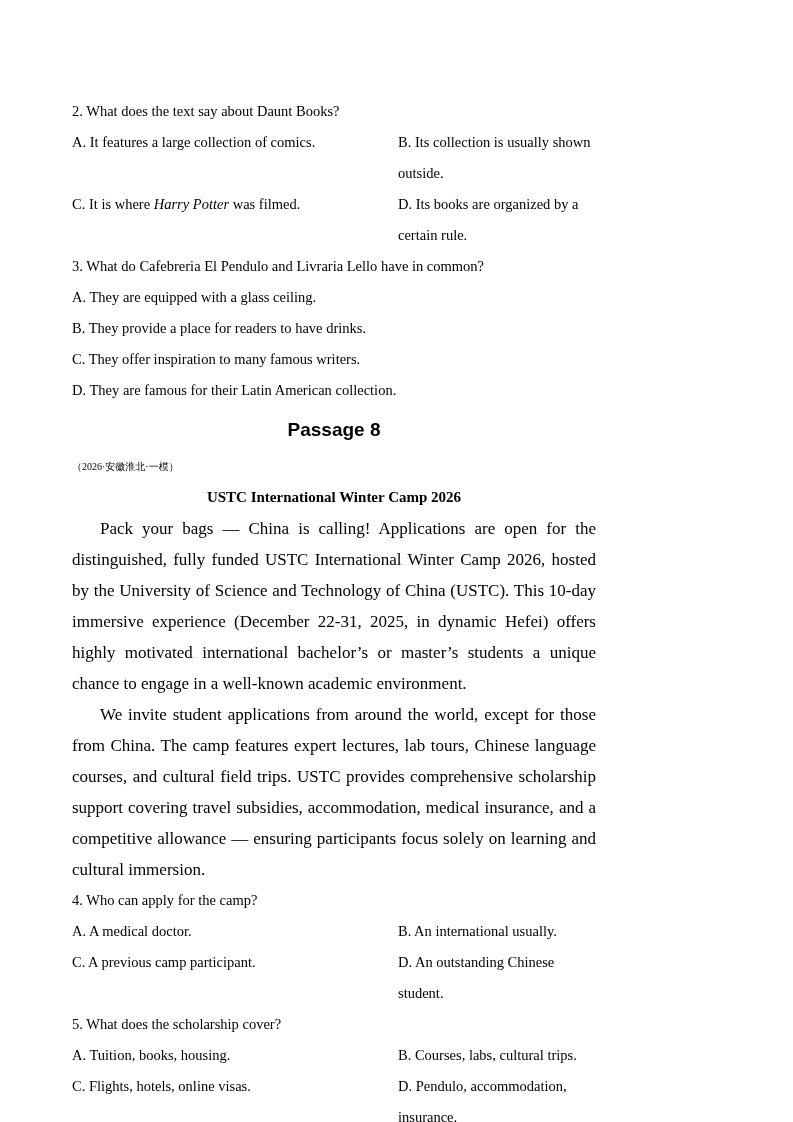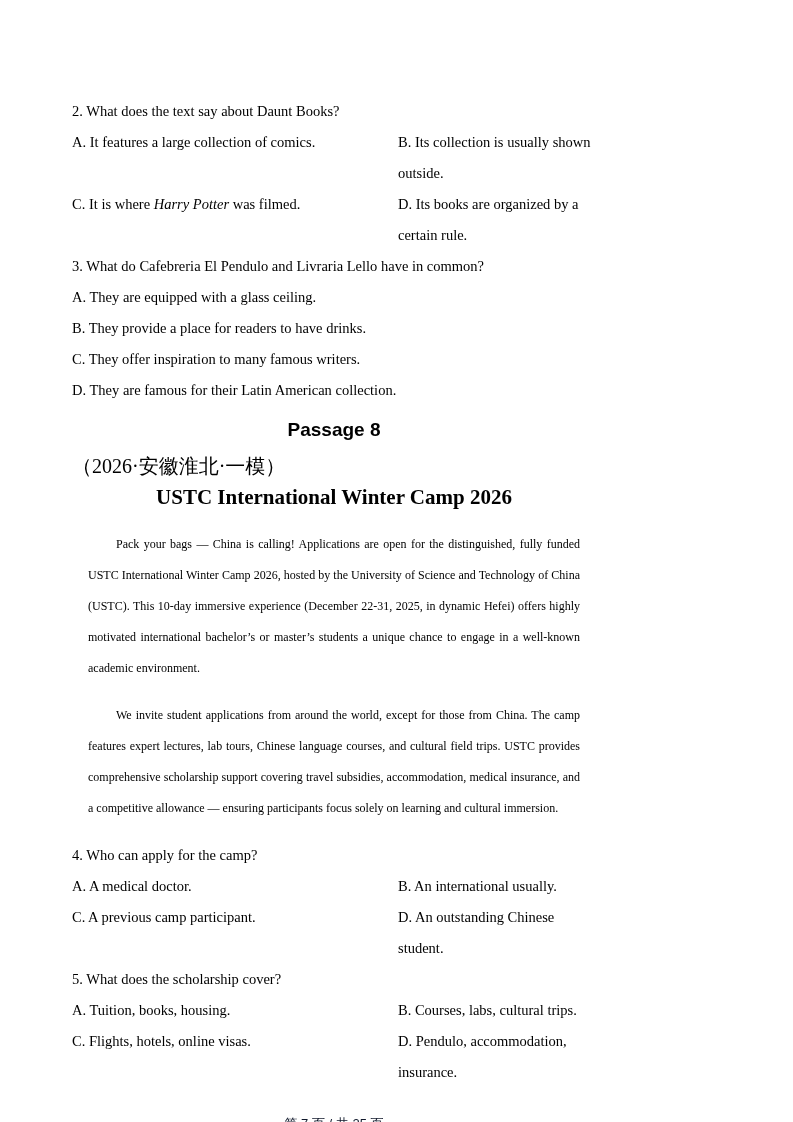--- a/index.html
+++ b/index.html
@@ -28,34 +28,34 @@
     text-align: center;
     font-family: "Liberation Sans", sans-serif;
     font-weight: bold;
     font-size: 19px;
     line-height: 31px;
     margin-top: 8px;
   }
   .source-line {
     line-height: 31px;
     margin-top: 6px;
-    font-size: 20px;
+    font-size: 10px;
   }
   .article-title {
     text-align: center;
     font-weight: bold;
-    font-size: 21px;
+    font-size: 15px;
     line-height: 31px;
   }
   .para {
-    margin: 16px;
+    margin: 0;
     text-align: justify;
     text-indent: 28px;
     line-height: 31px;
-    font-size: 12px;
+    font-size: 17px;
   }
   .footer {
     margin-top: 28px;
     text-align: center;
     font-size: 13px;
     line-height: 16px;
     font-family: "Liberation Sans", sans-serif;
     color: #0f172a;
   }
   i { font-style: italic; }

